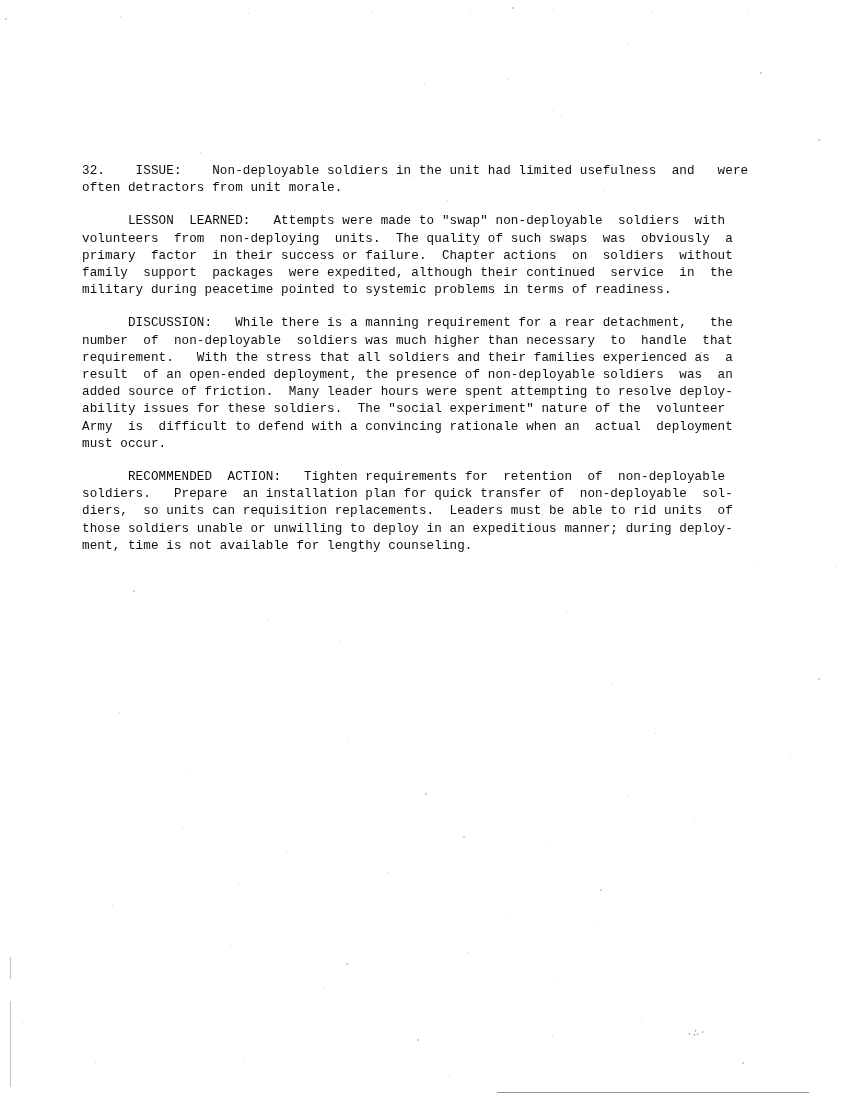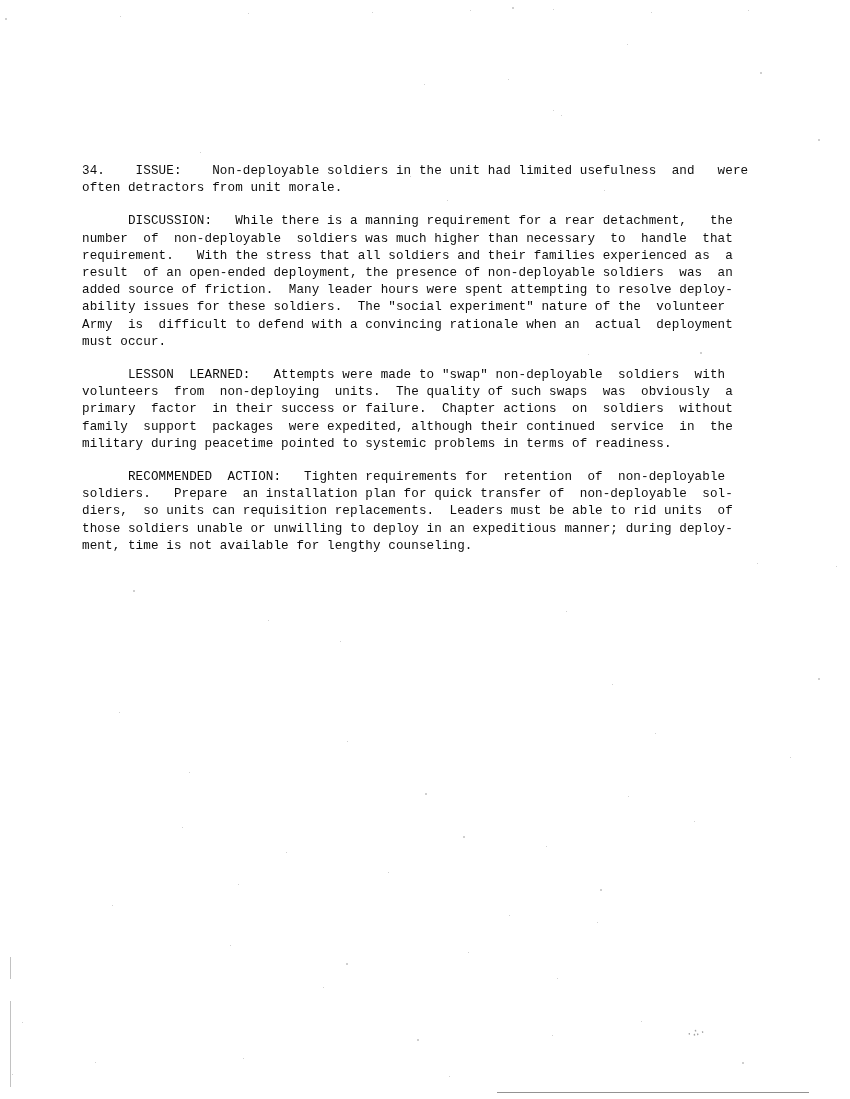--- a/index.html
+++ b/index.html
@@ -78,37 +78,37 @@
     opacity: .7;
   }
 </style>
 </head>
 <body>
 
 <div class="page">
 
   <div class="doc-body">
 
-    <p class="para">34.    ISSUE:    Non-deployable soldiers in the unit had limited usefulness  and   were
+    <p class="para">32.    ISSUE:    Non-deployable soldiers in the unit had limited usefulness  and   were
 often detractors from unit morale.</p>
+
+    <p class="para">      LESSON  LEARNED:   Attempts were made to "swap" non-deployable  soldiers  with
+volunteers  from  non-deploying  units.  The quality of such swaps  was  obviously  a
+primary  factor  in their success or failure.  Chapter actions  on  soldiers  without
+family  support  packages  were expedited, although their continued  service  in  the
+military during peacetime pointed to systemic problems in terms of readiness.</p>
 
     <p class="para">      DISCUSSION:   While there is a manning requirement for a rear detachment,   the
 number  of  non-deployable  soldiers was much higher than necessary  to  handle  that
 requirement.   With the stress that all soldiers and their families experienced as  a
 result  of an open-ended deployment, the presence of non-deployable soldiers  was  an
 added source of friction.  Many leader hours were spent attempting to resolve deploy-
 ability issues for these soldiers.  The "social experiment" nature of the  volunteer
 Army  is  difficult to defend with a convincing rationale when an  actual  deployment
 must occur.</p>
-
-    <p class="para">      LESSON  LEARNED:   Attempts were made to "swap" non-deployable  soldiers  with
-volunteers  from  non-deploying  units.  The quality of such swaps  was  obviously  a
-primary  factor  in their success or failure.  Chapter actions  on  soldiers  without
-family  support  packages  were expedited, although their continued  service  in  the
-military during peacetime pointed to systemic problems in terms of readiness.</p>
 
     <p class="para last">      RECOMMENDED  ACTION:   Tighten requirements for  retention  of  non-deployable
 soldiers.   Prepare  an installation plan for quick transfer of  non-deployable  sol-
 diers,  so units can requisition replacements.  Leaders must be able to rid units  of
 those soldiers unable or unwilling to deploy in an expeditious manner; during deploy-
 ment, time is not available for lengthy counseling.</p>
 
   </div>
 
   <div class="bottom-rule"></div>

